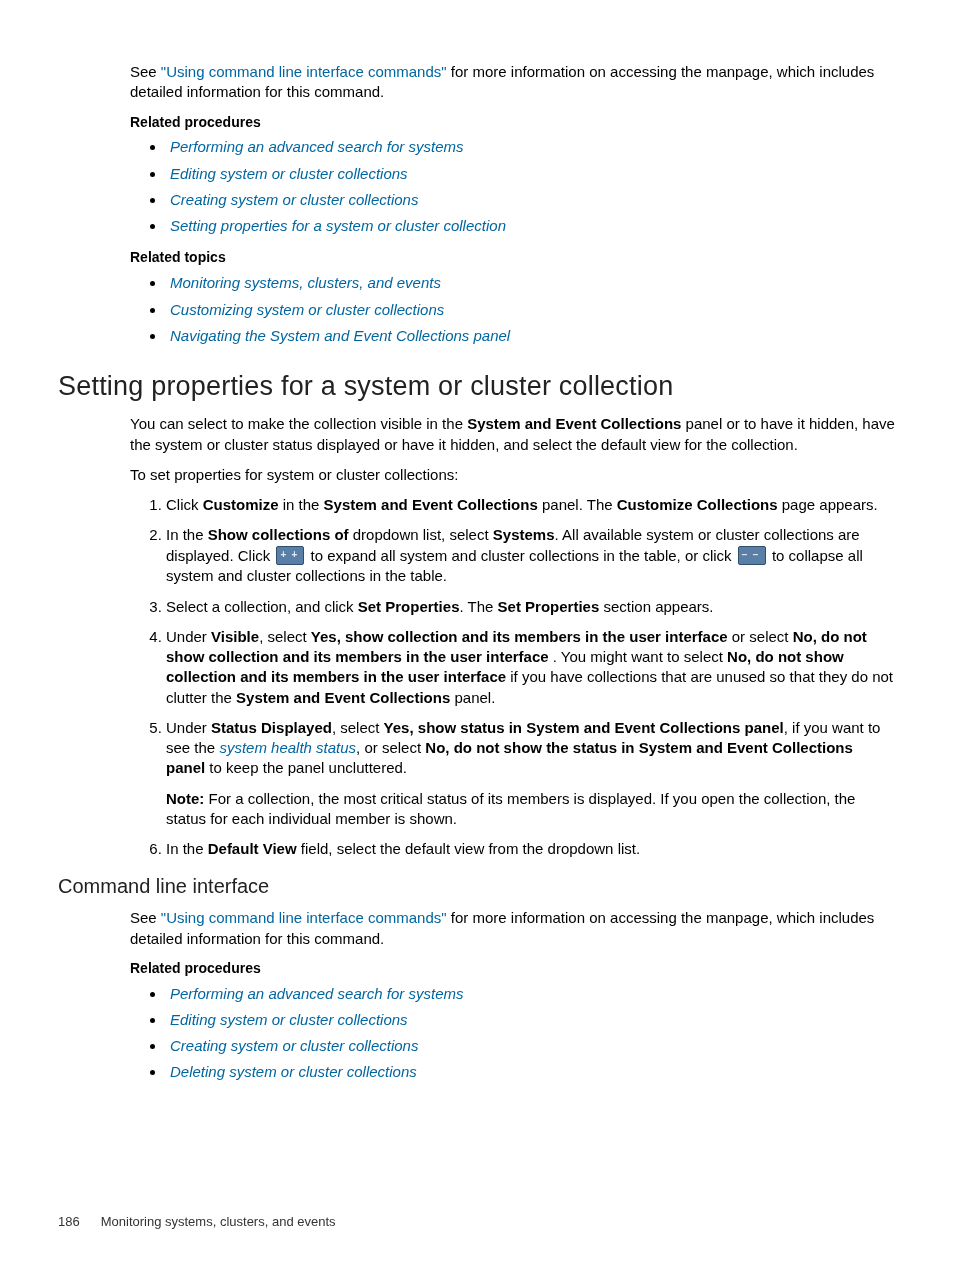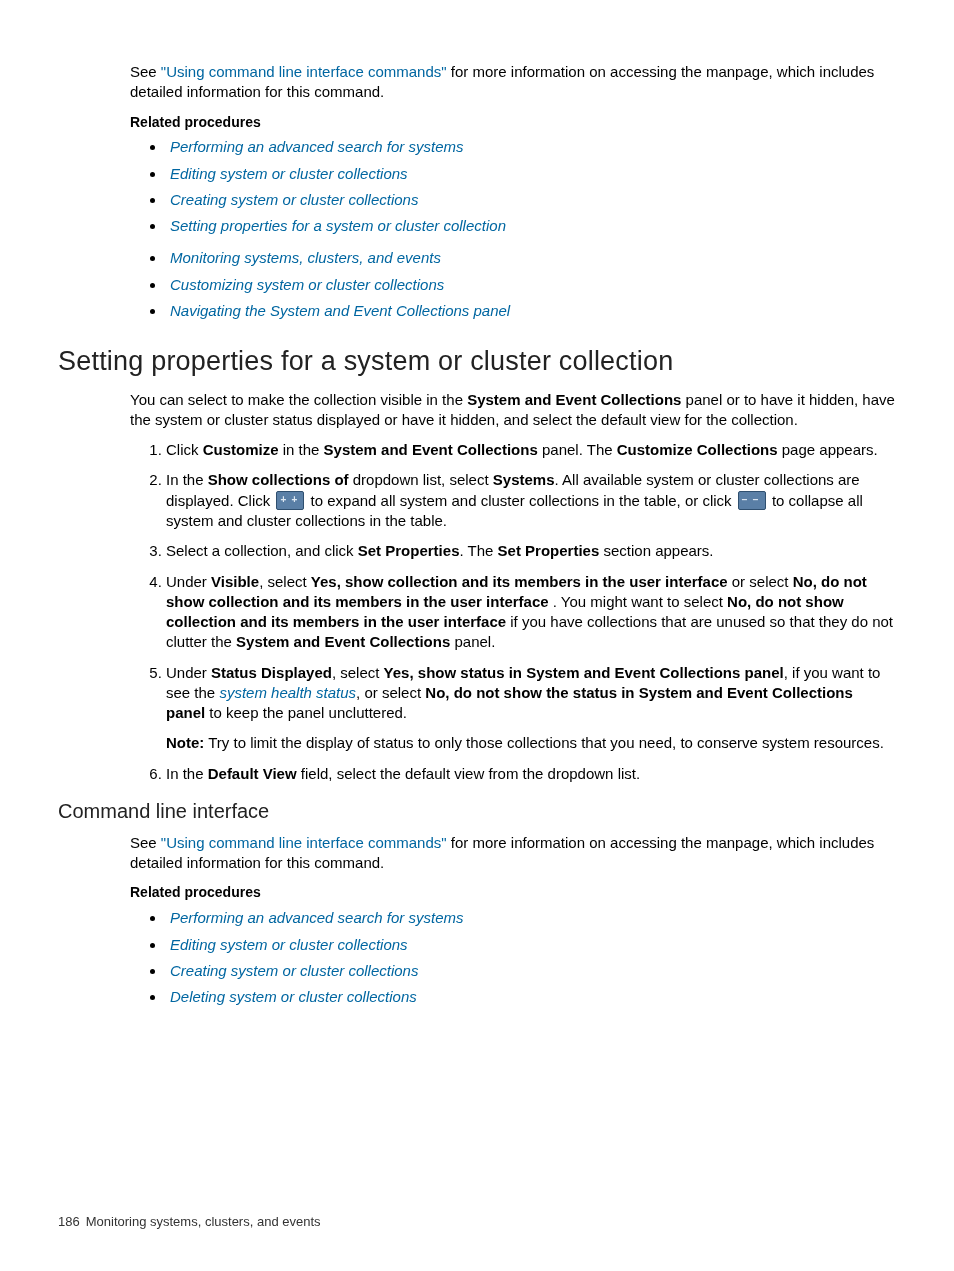--- a/index.html
+++ b/index.html
@@ -106,21 +106,21 @@
   .collapse .g.a { left: 3px; top: 3px; }
   .collapse .g.b { left: 14px; top: 3px; }
   .footer {
     position: absolute;
     bottom: 40px;
     left: 58px;
     font-size: 13px;
     color: #333;
   }
   .footer .pn {
-    margin-right: 6px;
+    margin-right: 21px;
   }
   b { font-weight: bold; }
 </style>
 </head>
 <body>
 
 <div class="page">
   <div class="content">
 
     <p>
@@ -128,49 +128,51 @@
     </p>
 
     <div class="subhead">Related procedures</div>
     <ul class="bullets">
       <li><a class="link">Performing an advanced search for systems</a></li>
       <li><a class="link">Editing system or cluster collections</a></li>
       <li><a class="link">Creating system or cluster collections</a></li>
       <li><a class="link">Setting properties for a system or cluster collection</a></li>
     </ul>
 
+    <div class="subhead">Related topics</div>
     <ul class="bullets">
       <li><a class="link">Monitoring systems, clusters, and events</a></li>
       <li><a class="link">Customizing system or cluster collections</a></li>
       <li><a class="link">Navigating the System and Event Collections panel</a></li>
     </ul>
 
     <h1 class="section">Setting properties for a system or cluster collection</h1>
 
     <p>
       <span>You can select to make the collection visible in the </span><b>System and Event Collections</b><span> panel or to have it hidden, have the system or cluster status displayed or have it hidden, and select the default view for the collection.</span>
     </p>
 
+    <p>To set properties for system or cluster collections:</p>
 
     <ol class="steps">
       <li>
         <span>Click </span><b>Customize</b><span> in the </span><b>System and Event Collections</b><span> panel. The </span><b>Customize Collections</b><span> page appears.</span>
       </li>
       <li>
         <span>In the </span><b>Show collections of</b><span> dropdown list, select </span><b>Systems</b><span>. All available system or cluster collections are displayed. Click </span><span class="iconbtn expand"><span class="g a">+</span><span class="g b">+</span></span><span> to expand all system and cluster collections in the table, or click </span><span class="iconbtn collapse"><span class="g a">−</span><span class="g b">−</span></span><span> to collapse all system and cluster collections in the table.</span>
       </li>
       <li>
         <span>Select a collection, and click </span><b>Set Properties</b><span>. The </span><b>Set Properties</b><span> section appears.</span>
       </li>
       <li>
         <span>Under </span><b>Visible</b><span>, select </span><b>Yes, show collection and its members in the user interface </b><span> or select </span><b>No, do not show collection and its members in the user interface </b><span>. You might want to select </span><b>No, do not show collection and its members in the user interface </b><span> if you have collections that are unused so that they do not clutter the </span><b>System and Event Collections</b><span> panel.</span>
       </li>
       <li>
         <span>Under </span><b>Status Displayed</b><span>, select </span><b>Yes, show status in System and Event Collections panel</b><span>, if you want to see the </span><span class="italic-link">system health status</span><span>, or select </span><b>No, do not show the status in System and Event Collections panel</b><span> to keep the panel uncluttered.</span>
-        <div class="note"><b>Note:</b><span> Try to limit the display of status to only those collections that you need, to conserve system resources.</span></div>
+        <div class="note"><b>Note:</b><span> For a collection, the most critical status of its members is displayed. If you open the collection, the status for each individual member is shown.</span></div>
       </li>
       <li>
         <span>In the </span><b>Default View</b><span> field, select the default view from the dropdown list.</span>
       </li>
     </ol>
 
     <h2 class="subsection">Command line interface</h2>
 
 
     <p>

